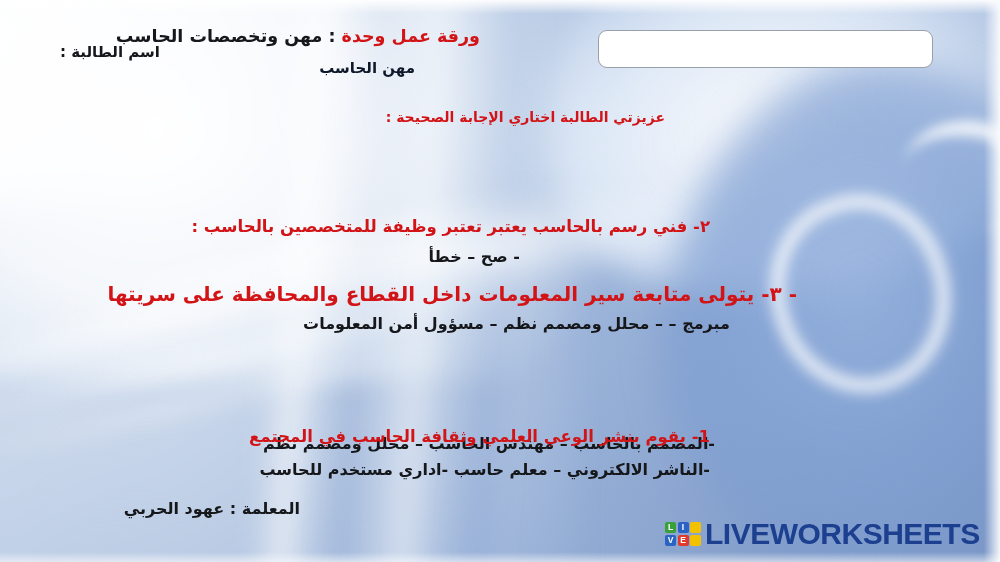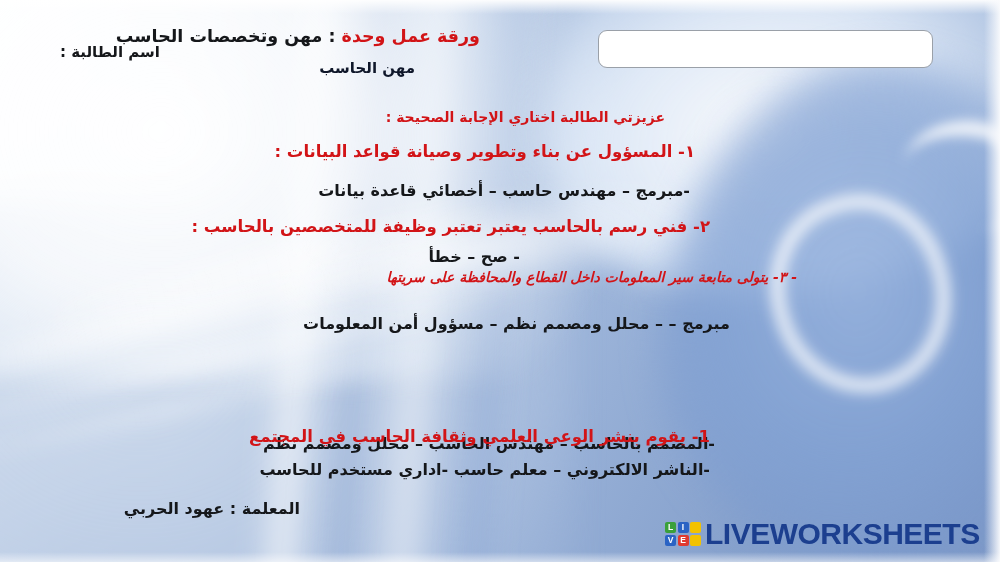--- a/index.html
+++ b/index.html
@@ -207,21 +207,21 @@
   }
 
   
   .ln { position: absolute; font-size: 16.5px; }
 
   .l-intro  { top: 110px; right: 335px; font-size: 14px; }
   .l-q1     { top: 143px; right: 305px; font-size: 16.5px; }
   .l-q1opt  { top: 182px; right: 310px; font-size: 16px; }
   .l-q2     { top: 218px; right: 290px; font-size: 16.5px; }
   .l-q2opt  { top: 248px; right: 480px; font-size: 16px; }
-  .l-q3     { top: 270px; right: 203px; font-size: 14px; font-style: italic; }
+  .l-q3     { top: 283px; right: 203px; font-size: 20px; }
   .l-q3opt  { top: 315px; right: 270px; font-size: 16px; margin-left: 14px; }
   .l-q4     { top: 358px; right: 235px; font-size: 16.5px; }
   .l-q4opt  { top: 391px; right: 285px; font-size: 16px; margin-top: 44px; }
   .l-q5     { top: 428px; right: 290px; font-size: 16.5px; }
   .l-q5opt  { top: 461px; right: 290px; font-size: 16px; }
   .l-teach  { top: 500px; right: 700px; font-size: 16px; color: #15171a; }
 
   
   .lw-logo {
     position: absolute;
@@ -295,22 +295,20 @@
 
     <div class="txt hdr-title"><span class="red">ورقة عمل وحدة</span><span class="blk"> :  مهن وتخصصات الحاسب</span></div>
 
     <div class="txt hdr-sub">مهن الحاسب</div>
 
     <div class="name-box" title=""></div>
     <div class="txt name-label">اسم الطالبة :</div>
 
     <div class="txt ln l-intro red">عزيزتي الطالبة اختاري الإجابة الصحيحة :</div>
 
-    <div class="txt ln l-q1 red">١- المسؤول عن بناء وتطوير وصيانة قواعد البيانات :</div>
-    <div class="txt ln l-q1opt blk">-مبرمج            – مهندس حاسب        – أخصائي قاعدة بيانات</div>
 
     <div class="txt ln l-q2 red">٢- فني رسم بالحاسب يعتبر تعتبر وظيفة للمتخصصين بالحاسب :</div>
     <div class="txt ln l-q2opt blk">-   صح          – خطأ</div>
 
     <div class="txt ln l-q3 red">-   ٣- يتولى متابعة سير المعلومات داخل القطاع والمحافظة على سريتها</div>
     <div class="txt ln l-q3opt blk">مبرمج –        – محلل ومصمم نظم       – مسؤول أمن المعلومات</div>
 
     <div class="txt ln l-q4opt blk">-المصمم بالحاسب        – مهندس الحاسب       – محلل ومصمم نظم</div>
 
     <div class="txt ln l-q5 red">1- يقوم بنشر الوعي العلمي وثقافة الحاسب في المجتمع</div>

